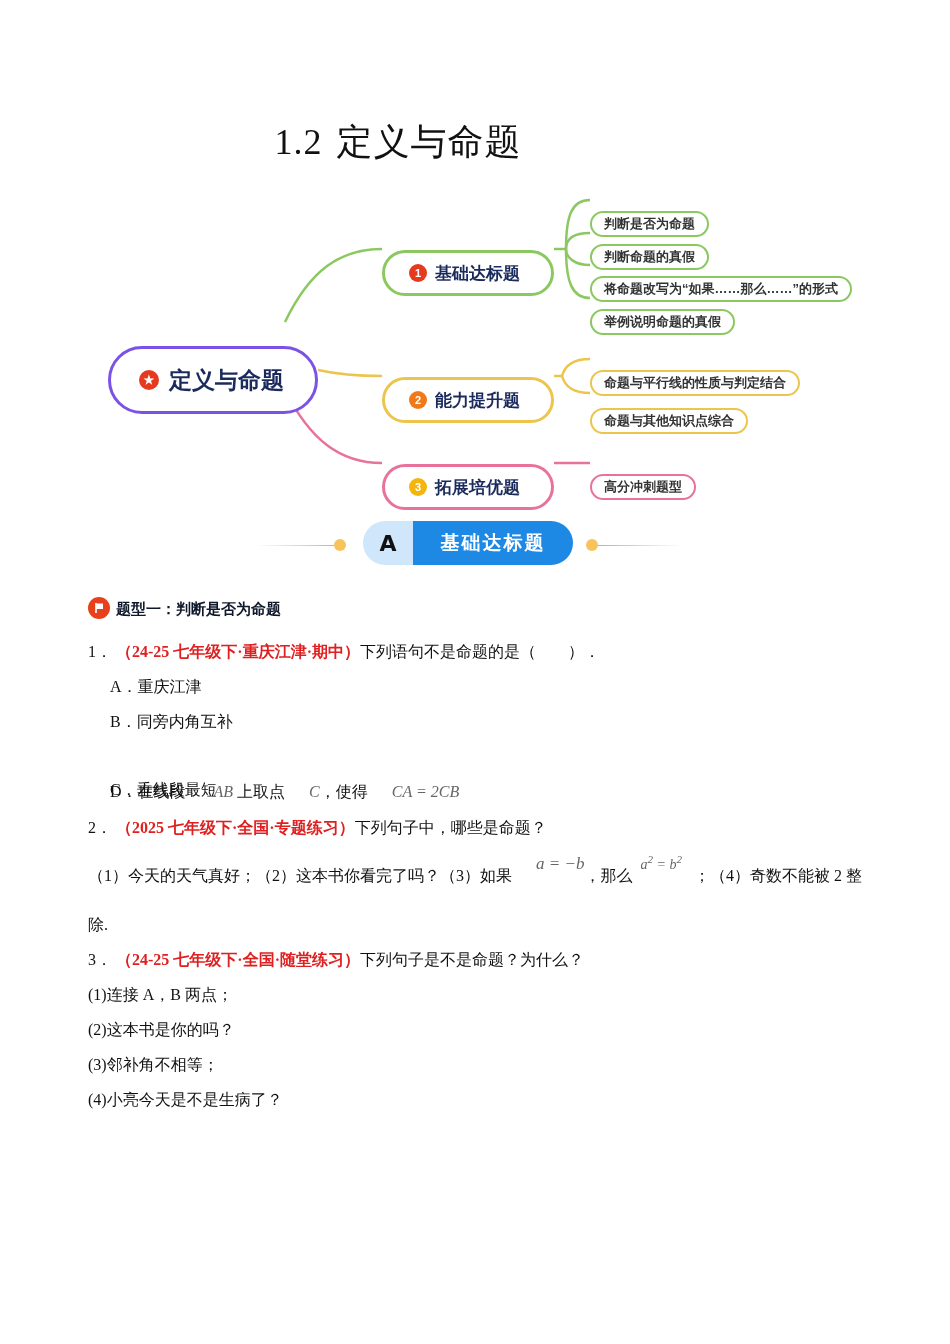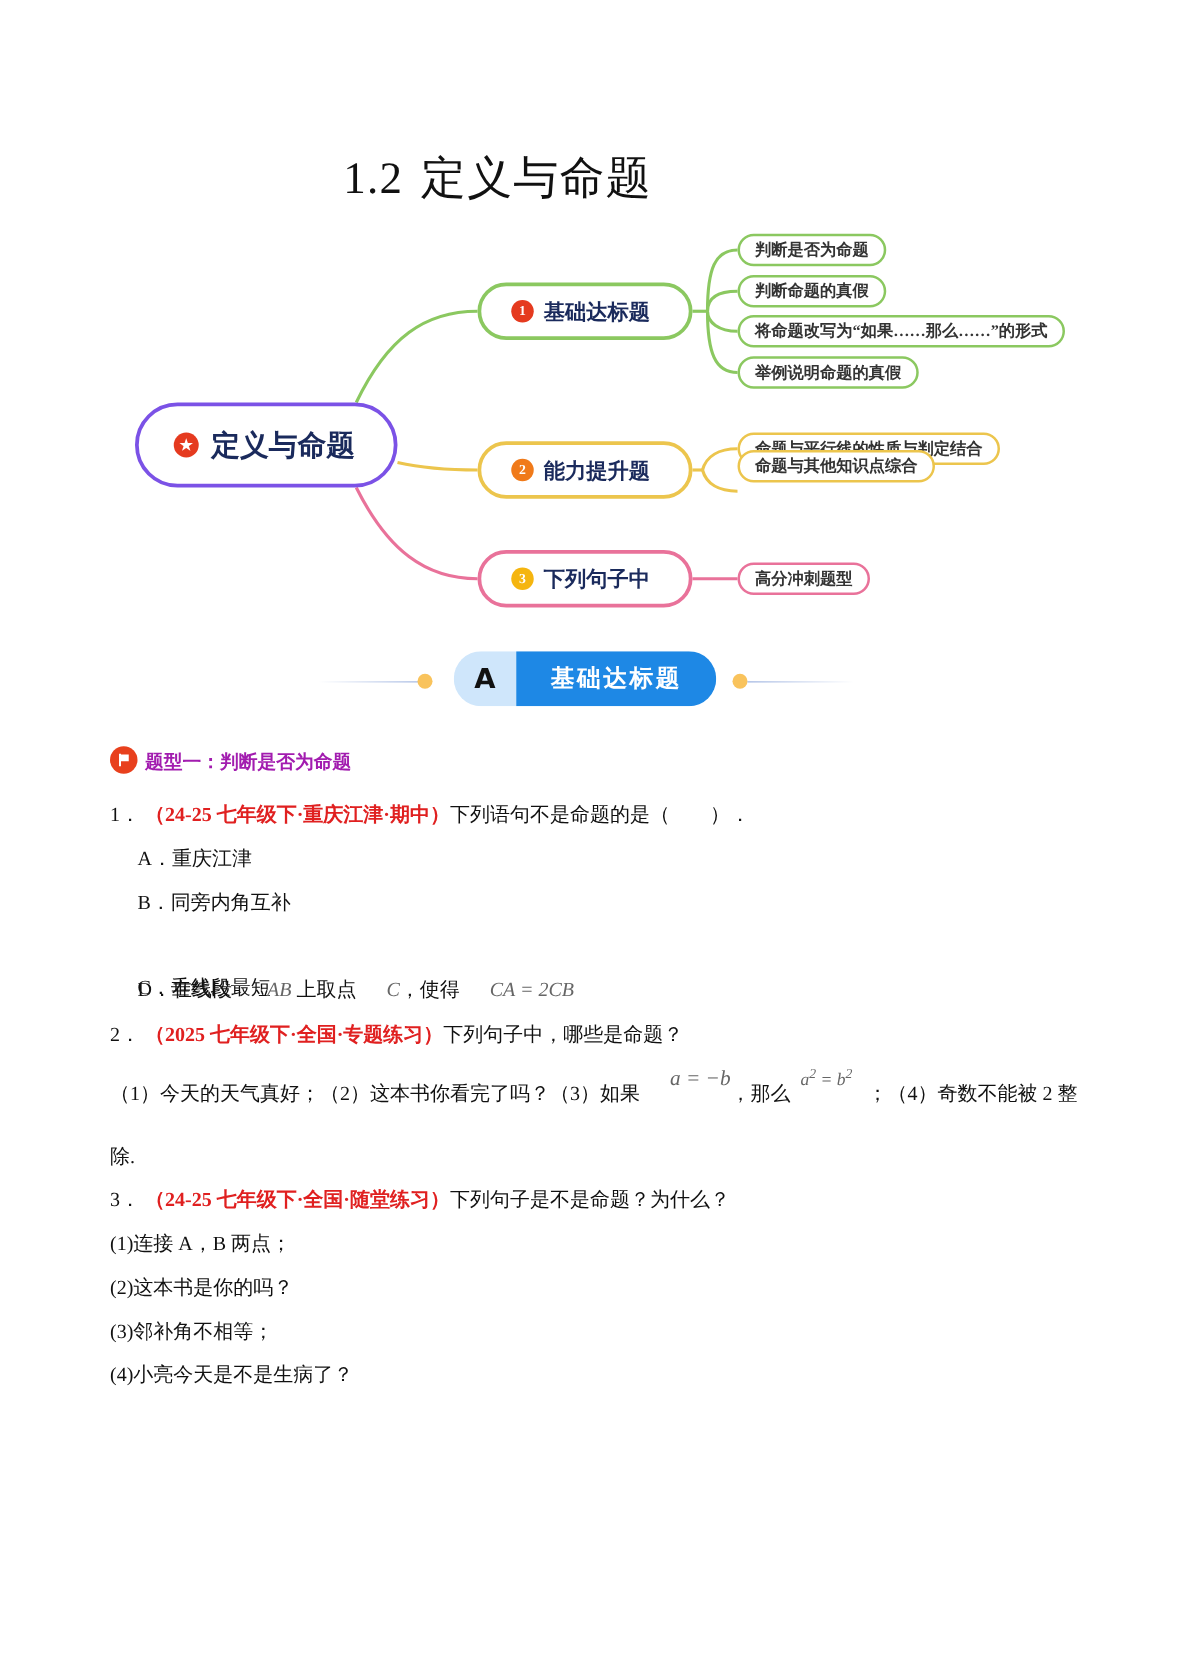--- a/index.html
+++ b/index.html
@@ -5,21 +5,21 @@
   html, body { margin: 0; padding: 0; background: #ffffff; }
   body { width: 950px; height: 1344px; position: relative; overflow: hidden;
          font-family: "Liberation Serif", "DejaVu Serif", serif; color: #111; }
   .title { position: absolute; top: 118px; left: 0; width: 796px; text-align: center;
            font-size: 36px; color: #111; letter-spacing: 1px; }
   .title .num { font-family: "Liberation Serif", serif; margin-right: 14px; }
   .title .txt { font-family: "DejaVu Sans", sans-serif; font-weight: normal; }
 
   svg.mindmap-lines { position: absolute; left: 0; top: 0; width: 950px; height: 520px; }
   .node { position: absolute; box-sizing: border-box; border-radius: 999px; background: #fff;
-          display: flex; align-items: center; font-family: Liberation Serif, serif; font-weight: bold; }
+          display: flex; align-items: center; font-family: Liberation Sans, sans-serif; font-weight: bold; margin-top: 24px; }
   .root { left: 108px; top: 322px; width: 210px; height: 68px; border: 3px solid #7b52e6;
           padding-left: 28px; font-size: 23px; color: #1a2a5c; }
   .branch { width: 172px; height: 46px; border: 3px solid; padding-left: 24px; font-size: 17px; color: #1a2a5c; }
   .b1 { left: 382px; top: 226px; border-color: #8bc860; }
   .b2 { left: 382px; top: 353px; border-color: #ecc54d; }
   .b3 { left: 382px; top: 440px; border-color: #e9729a; }
   .badge { width: 18px; height: 18px; border-radius: 50%; display: inline-flex; align-items: center;
            justify-content: center; color: #fff; font-size: 11px; margin-right: 8px; flex: none; }
   .rootbadge { width: 20px; height: 20px; border-radius: 50%; background: #e53a1f; margin-right: 10px;
                display: inline-flex; align-items: center; justify-content: center; color: #fff; font-size: 12px; }
@@ -33,21 +33,21 @@
   .section-banner .letter { width: 50px; background: #cfe6fb; display: flex; align-items: center; justify-content: center;
                             font-family: "DejaVu Sans", sans-serif; font-weight: bold; font-size: 22px; color: #111; }
   .section-banner .label { flex: 1; background: #1e88e5; color: #fff; display: flex; align-items: center; justify-content: center;
                            font-family: "DejaVu Sans", sans-serif; font-weight: bold; font-size: 19px; letter-spacing: 2px; }
   .deco-line { position: absolute; top: 545px; height: 1px; }
   .deco-dot { position: absolute; top: 539px; width: 12px; height: 12px; border-radius: 50%; background: #f9c35c; }
 
   .qtype { position: absolute; left: 88px; top: 588px; display: flex; align-items: flex-end; }
   .flag { width: 22px; height: 22px; border-radius: 50%; background: #e8401d; display: flex; align-items: center; justify-content: center;
           margin-top: -10px; }
-  .qtype-text { font-family: "DejaVu Sans", sans-serif; font-weight: bold; font-size: 15px; color: #a21caf; margin-left: 6px; padding-top: 12px; }
+  .qtype-text { font-family: "DejaVu Sans", sans-serif; font-weight: bold; font-size: 15px; color: #0f172a; margin-left: 6px; padding-top: 12px; }
 
   .line { position: absolute; left: 88px; font-size: 16px; white-space: nowrap; }
   .src { color: #e02020; font-weight: bold; }
   .opt { left: 110px; }
   .math { font-family: "Liberation Serif", serif; font-style: italic; color: #666; margin-left: 24px; }
   .sup { font-size: 11px; vertical-align: super; }
 </style>
 </head>
 <body>
 
@@ -78,29 +78,29 @@
 <div class="node branch b1">
   <span class="badge" style="background:#e53a1f">1</span>
   <span>基础达标题</span>
 </div>
 <div class="node branch b2">
   <span class="badge" style="background:#f07a1a">2</span>
   <span>能力提升题</span>
 </div>
 <div class="node branch b3">
   <span class="badge" style="background:#f5b50f">3</span>
-  <span>下列句子中</span>
+  <span>拓展培优题</span>
 </div>
 
 <div class="node leaf lg" style="left:590px;top:187px;">判断是否为命题</div>
 <div class="node leaf lg" style="left:590px;top:220px;">判断命题的真假</div>
 <div class="node leaf lg" style="left:590px;top:252px;">将命题改写为“如果……那么……”的形式</div>
 <div class="node leaf lg" style="left:590px;top:285px;">举例说明命题的真假</div>
 <div class="node leaf ly" style="left:590px;top:346px;">命题与平行线的性质与判定结合</div>
-<div class="node leaf ly" style="left:590px;top:360px;">命题与其他知识点综合</div>
+<div class="node leaf ly" style="left:590px;top:384px;">命题与其他知识点综合</div>
 <div class="node leaf lp" style="left:590px;top:450px;">高分冲刺题型</div>
 
 <div class="deco-line" style="left:255px;width:85px;background:linear-gradient(to right, rgba(170,190,230,0), #9fb4e0);"></div>
 <div class="deco-dot" style="left:334px;"></div>
 <div class="section-banner">
   <div class="letter">A</div>
   <div class="label">基础达标题</div>
 </div>
 <div class="deco-dot" style="left:586px;"></div>
 <div class="deco-line" style="left:598px;width:85px;background:linear-gradient(to left, rgba(170,190,230,0), #9fb4e0);"></div>

